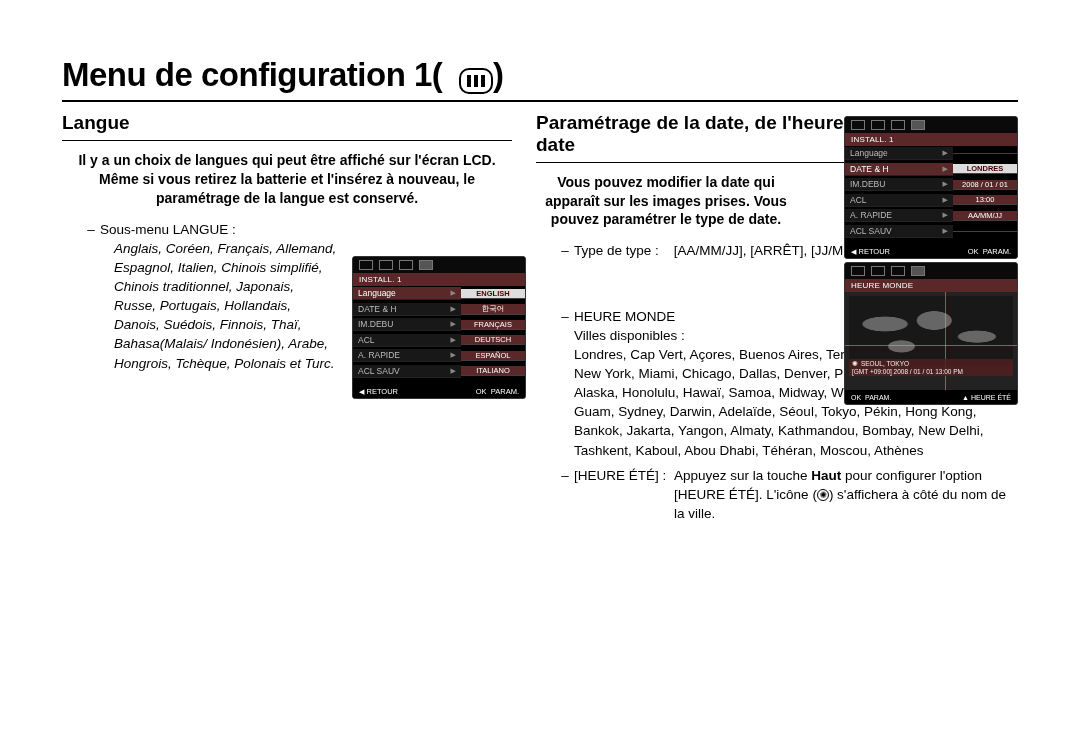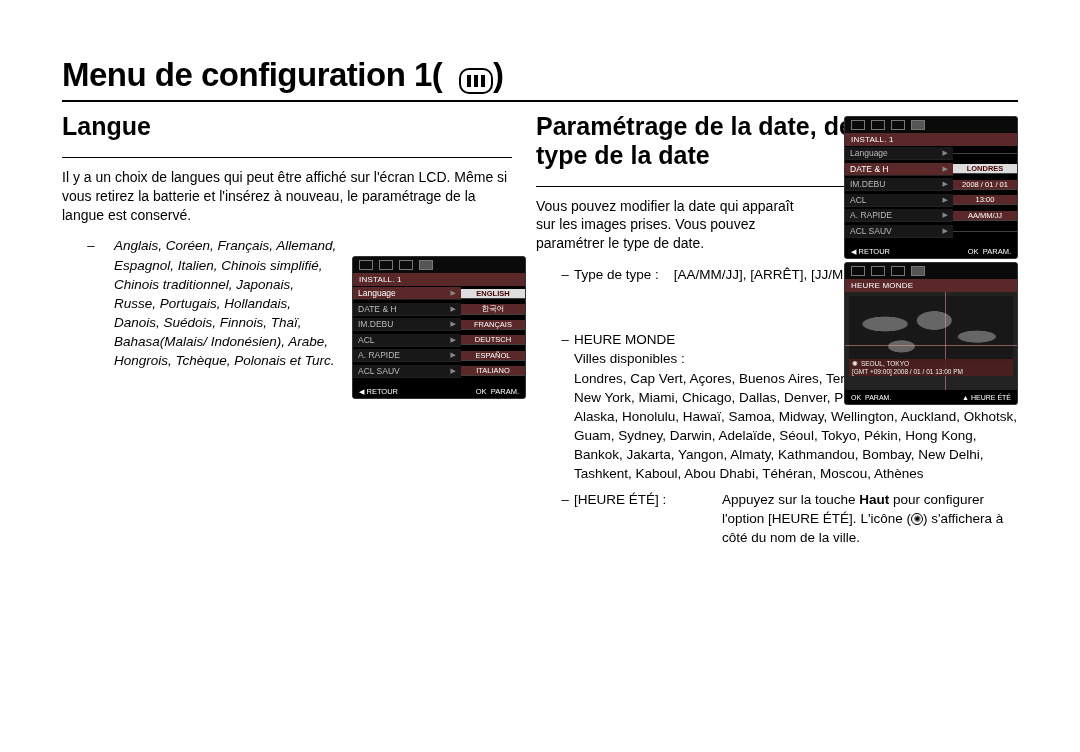--- a/index.html
+++ b/index.html
@@ -63,33 +63,34 @@
   }
   .col-left {
     width: 450px;
     flex-shrink: 0;
   }
   .col-right {
     flex: 1;
   }
 
   h2.section-head {
-    font-size: 25px;
+    font-size: 19px;
     font-weight: 600;
     margin: 0 0 2px 0;
     border-bottom: 1px solid #000;
-    padding-bottom: 16px;
+    padding-bottom: 6px;
     line-height: 1.15;
   }
 
   .intro {
     font-size: 14px;
-    font-weight: normal;
+    font-weight: bold;
     margin: 10px 0 12px 0;
     line-height: 1.35;
+    text-align: center;
   }
   .intro.right {
     width: 260px;
   }
 
   .body-list {
     font-size: 13.5px;
     line-height: 1.42;
   }
   .list-item {
@@ -271,21 +272,21 @@
     display: flex;
     font-size: 13.5px;
     line-height: 1.42;
     margin-top: 4px;
   }
   .def-line .dash { width: 18px; }
   .def-line .term {
     width: 100px;
     flex-shrink: 0;
   }
-  .def-line .desc { flex:1;margin-left:48px; }
+  .def-line .desc { flex:1; }
 
   .page-num {
     position: absolute;
     bottom: 22px;
     left: 0;
     right: 62px;
     text-align: right;
     font-size: 14px;
   }
 </style>
@@ -311,20 +312,21 @@
 
     <div class="col-left" style="position:relative;">
       <h2 class="section-head">Langue</h2>
 
       <p class="intro">Il y a un choix de langues qui peut être affiché sur l'écran LCD. Même si vous retirez la batterie et l'insérez à nouveau, le paramétrage de la langue est conservé.</p>
 
       <div class="body-list" style="padding-left:20px;">
         <div class="list-item">
           <div class="dash">–</div>
           <div class="list-content">
+            <div>Sous-menu LANGUE :</div>
             <div class="indented" style="width:238px;">Anglais, Coréen, Français, Allemand, Espagnol, Italien, Chinois simplifié, Chinois traditionnel, Japonais, Russe, Portugais, Hollandais, Danois, Suédois, Finnois, Thaï, Bahasa(Malais/ Indonésien), Arabe, Hongrois, Tchèque, Polonais et Turc.</div>
           </div>
         </div>
       </div>
     </div>
 
     <div class="col-right" style="position:relative;">
       <h2 class="section-head">Paramétrage de la date, de l'heure et du type de la date</h2>
 
       <p class="intro right">Vous pouvez modifier la date qui apparaît sur les images prises. Vous pouvez paramétrer le type de date.</p>

